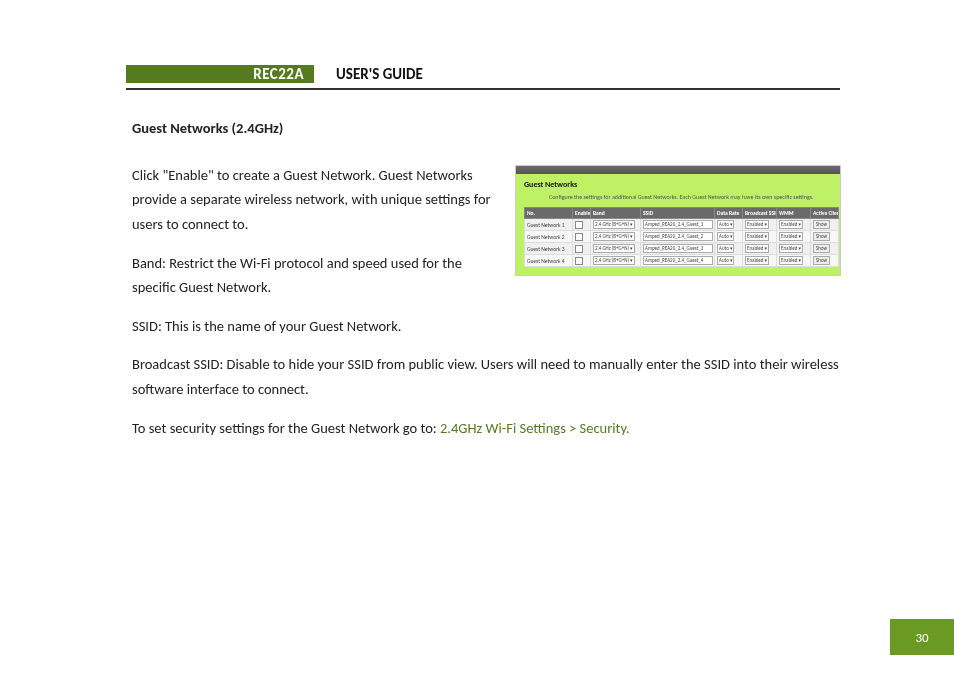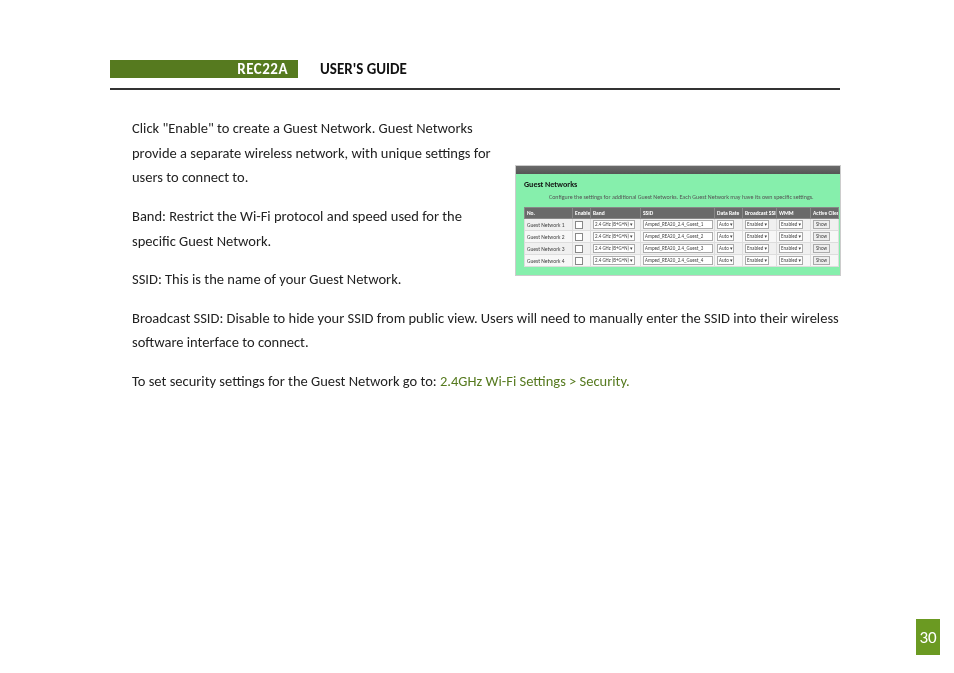--- a/index.html
+++ b/index.html
@@ -15,26 +15,26 @@
   }
   .page {
     position: relative;
     width: 954px;
     height: 673px;
   }
   
   .hdr {
     position: absolute;
     top: 60px;
-    left: 110px;
+    left: 126px;
     right: 114px;
     height: 28px;
     border-bottom: 2px solid #333;
     display: flex;
-    align-items: flex-start;
+    align-items: center;
   }
   .hdr-green {
     background: #567a1f;
     width: 178px;
     display: flex;
     align-items: center;
     justify-content: flex-end;
     padding-right: 10px;
     color: #fff;
     font-weight: 700;
@@ -72,21 +72,21 @@
   .link {
     color: #567a1f;
     margin-top: 34px;
   }
   
   .shot {
     position: absolute;
     top: 166px;
     left: 516px;
     width: 324px;
-    background: #86efac;
+    background: #bef264;
     font-size: 6.5px;
     line-height: 1.2;
     color: #333;
     box-shadow: 0 0 0 1px #ccc;
   }
   .shot-top {
     height: 8px;
     background: linear-gradient(#6a6a6a, #555);
   }
   .shot-body {
@@ -156,47 +156,48 @@
     background: #eee;
     padding: 0 2px;
     font-size: 5px;
     color: #444;
     line-height: 7px;
     height: 7px;
   }
   
   .pagenum {
     position: absolute;
-    right: 14px;
+    right: 0;
     bottom: 18px;
-    width: 24px;
+    width: 64px;
     height: 36px;
     background: #6b9a22;
     color: #fff;
-    font-size: 17px;
+    font-size: 13px;
     display: flex;
     align-items: center;
     justify-content: center;
   }
 </style>
 </head>
 <body>
 
 <div class="page">
 
   <div class="hdr">
     <div class="hdr-green">
       <span>REC22A</span>
     </div>
     <div class="hdr-title">
       <span>USER'S GUIDE</span>
     </div>
   </div>
 
   <div class="body">
+    <div class="section-title">Guest Networks (2.4GHz)</div>
 
     <p class="para col-left">Click "Enable" to create a Guest Network. Guest Networks provide a separate wireless network, with unique settings for users to connect to.</p>
     <p class="para col-left">Band: Restrict the Wi-Fi protocol and speed used for the specific Guest Network.</p>
     <p class="para">SSID: This is the name of your Guest Network.</p>
     <p class="para">Broadcast SSID: Disable to hide your SSID from public view. Users will need to manually enter the SSID into their wireless software interface to connect.</p>
     <p class="para">
       <span>To set security settings for the Guest Network go to: </span><span class="link">2.4GHz Wi-Fi Settings &gt; Security.</span>
     </p>
   </div>
 

